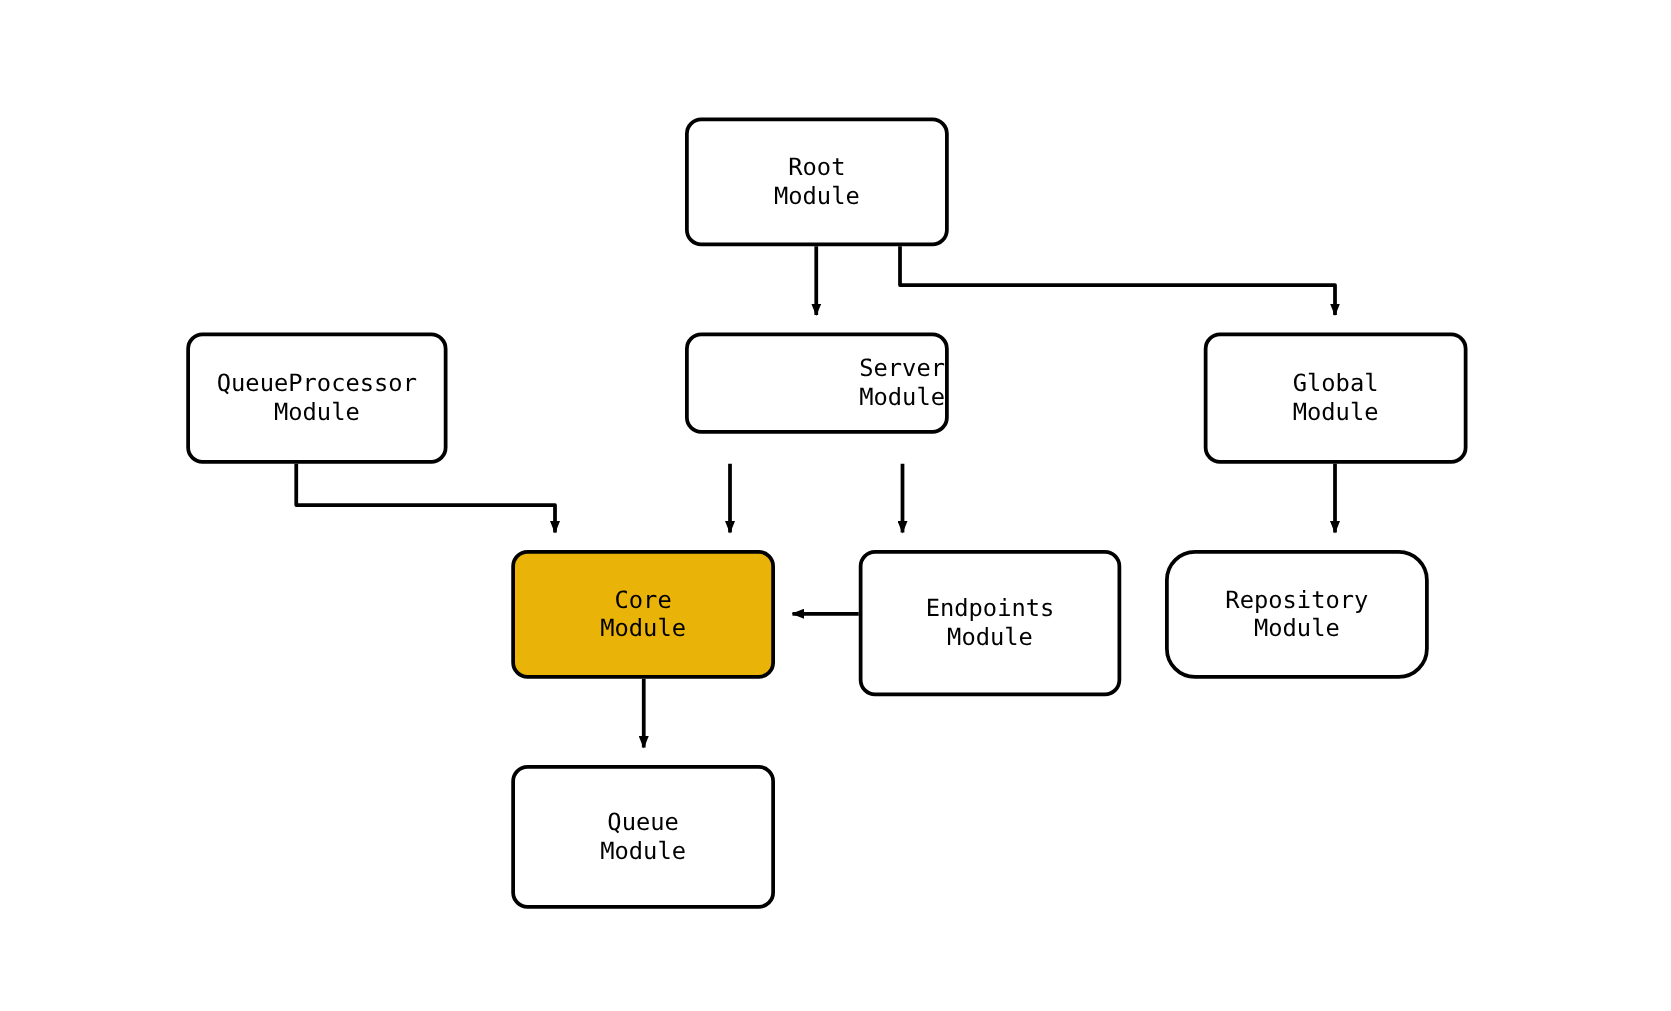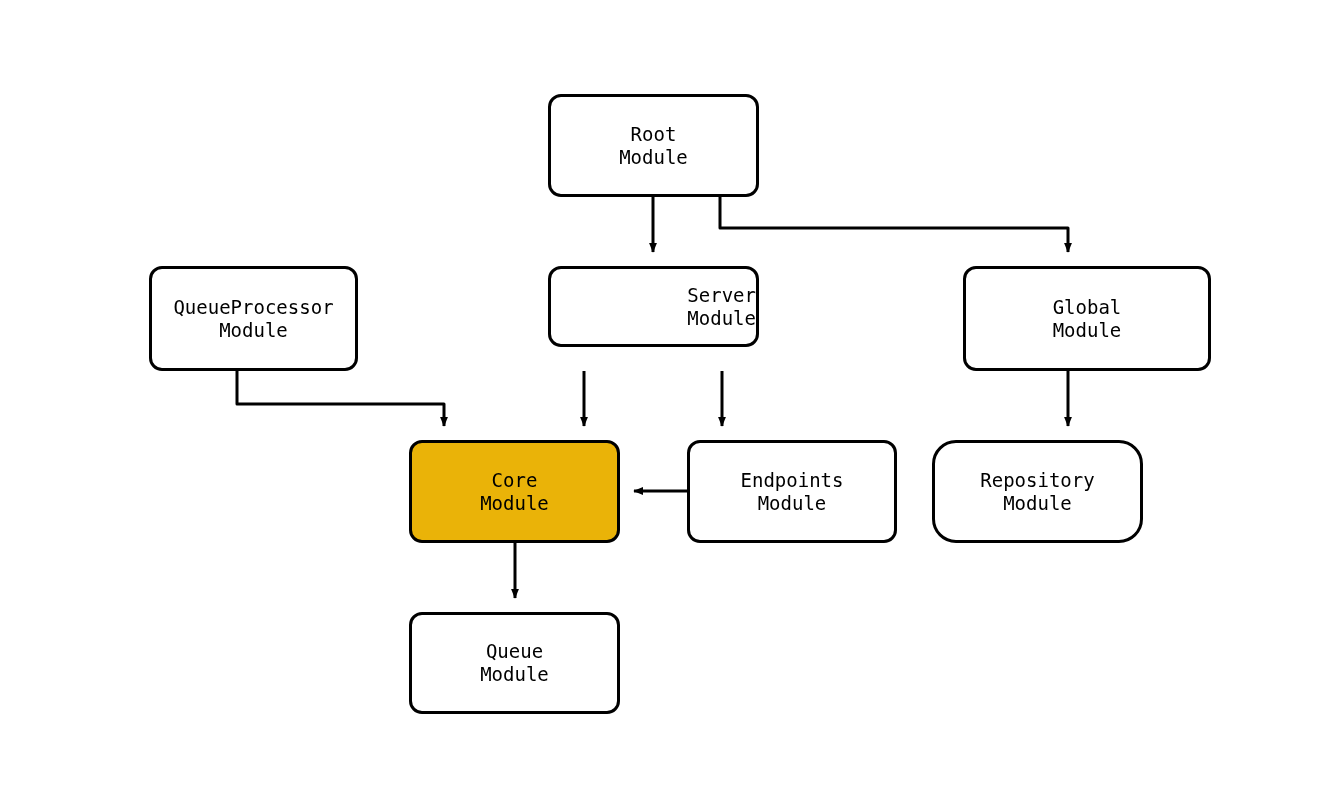--- a/index.html
+++ b/index.html
@@ -78,38 +78,38 @@
   <div class="node" style="left: 133px; top: 266px; width: 209px; height: 105px; background: rgb(255, 255, 255); border-color: rgb(0, 0, 0); border-width: 3px; border-radius: 13px; margin-left: 16px;">
     <span class="node-label">QueueProcessor
 Module</span>
   </div>
 
   <div class="node" style="left: 548px; top: 266px; width: 211px; height: 81px; background: rgb(255, 255, 255); border-color: rgb(0, 0, 0); border-width: 3px; border-radius: 13px; justify-content: flex-end;">
     <span class="node-label">Server
 Module</span>
   </div>
 
-  <div class="node" style="left: 963px; top: 266px; width: 248px; height: 105px; background: rgb(255, 255, 255); border-color: rgb(0, 0, 0); border-width: 3px; border-radius: 13px;">
+  <div class="node" style="left: 963px; top: 266px; width: 211px; height: 105px; background: rgb(255, 255, 255); border-color: rgb(0, 0, 0); border-width: 3px; border-radius: 13px;">
     <span class="node-label">Global
 Module</span>
   </div>
 
   <div class="node" style="left: 409px; top: 440px; width: 211px; height: 103px; background: #eab308; border-color: rgb(0, 0, 0); border-width: 3px; border-radius: 13px;">
     <span class="node-label">Core
 Module</span>
   </div>
 
-  <div class="node" style="left: 687px; top: 440px; width: 210px; height: 103px; background: rgb(255, 255, 255); border-color: rgb(0, 0, 0); border-width: 3px; border-radius: 13px;">
+  <div class="node" style="left: 687px; top: 440px; width: 210px; height: 117px; background: rgb(255, 255, 255); border-color: rgb(0, 0, 0); border-width: 3px; border-radius: 13px;">
     <span class="node-label">Endpoints
 Module</span>
   </div>
 
   <div class="node" style="left: 932px; top: 440px; width: 211px; height: 103px; background: rgb(255, 255, 255); border-color: rgb(0, 0, 0); border-width: 3px; border-radius: 24px;">
     <span class="node-label">Repository
 Module</span>
   </div>
 
-  <div class="node" style="left: 409px; top: 612px; width: 211px; height: 102px; background: rgb(255, 255, 255); border-color: rgb(0, 0, 0); border-width: 3px; border-radius: 13px;">
+  <div class="node" style="left: 409px; top: 612px; width: 211px; height: 115px; background: rgb(255, 255, 255); border-color: rgb(0, 0, 0); border-width: 3px; border-radius: 13px;">
     <span class="node-label">Queue
 Module</span>
   </div>
 
 </div>
 
 </body></html>

